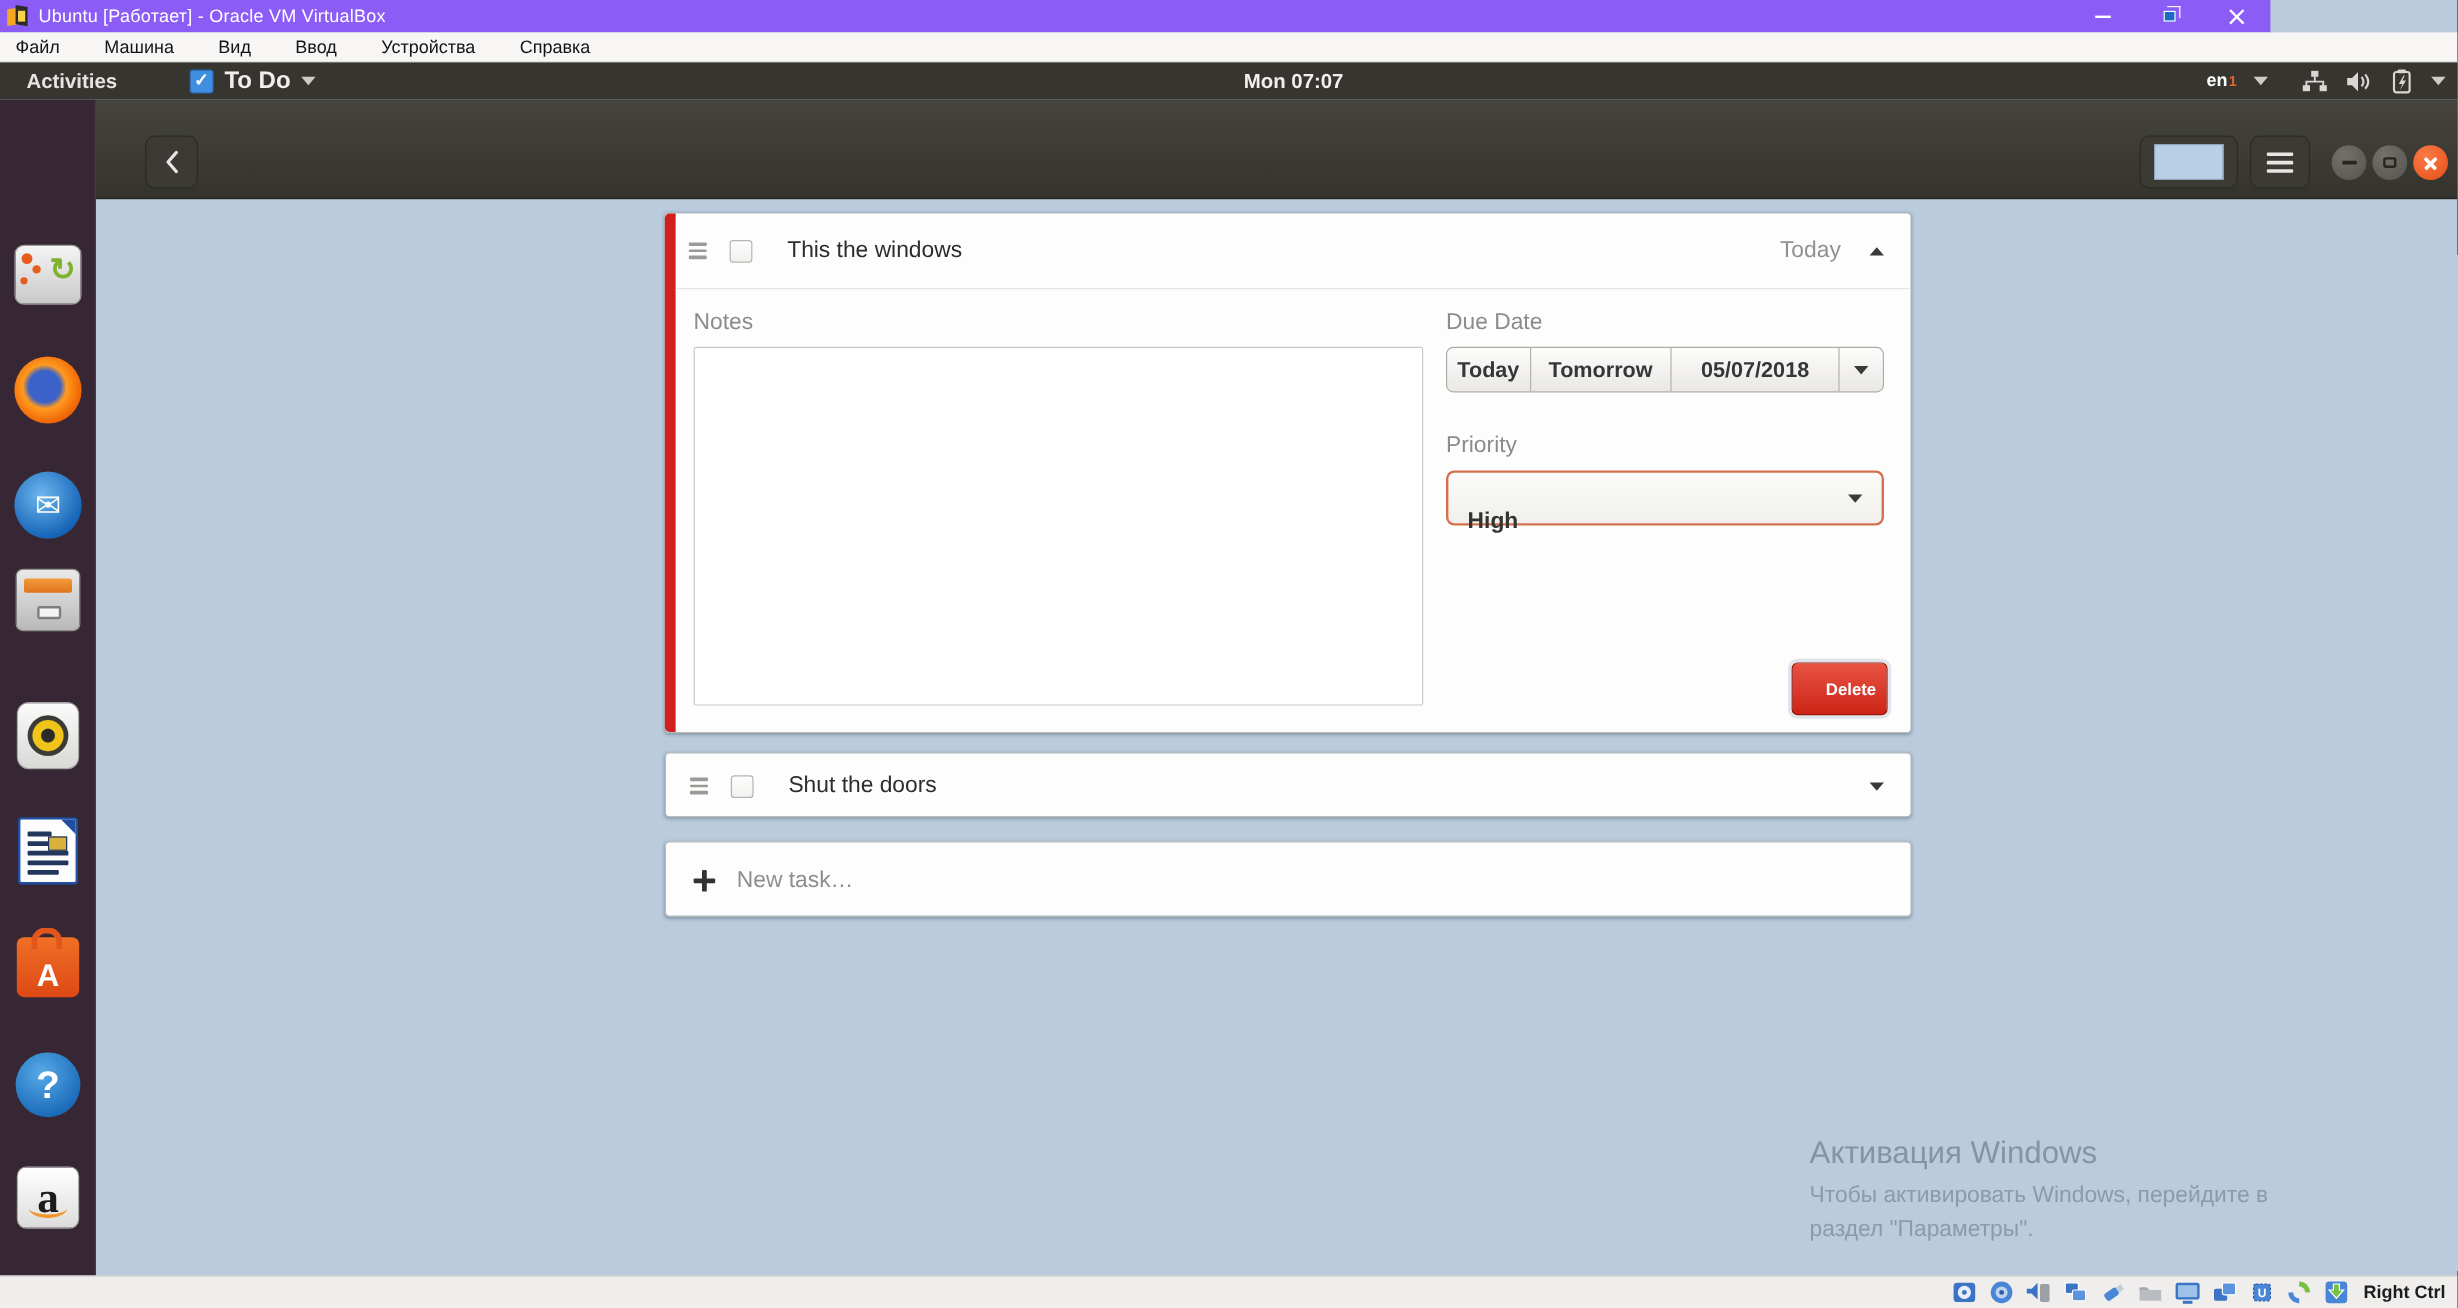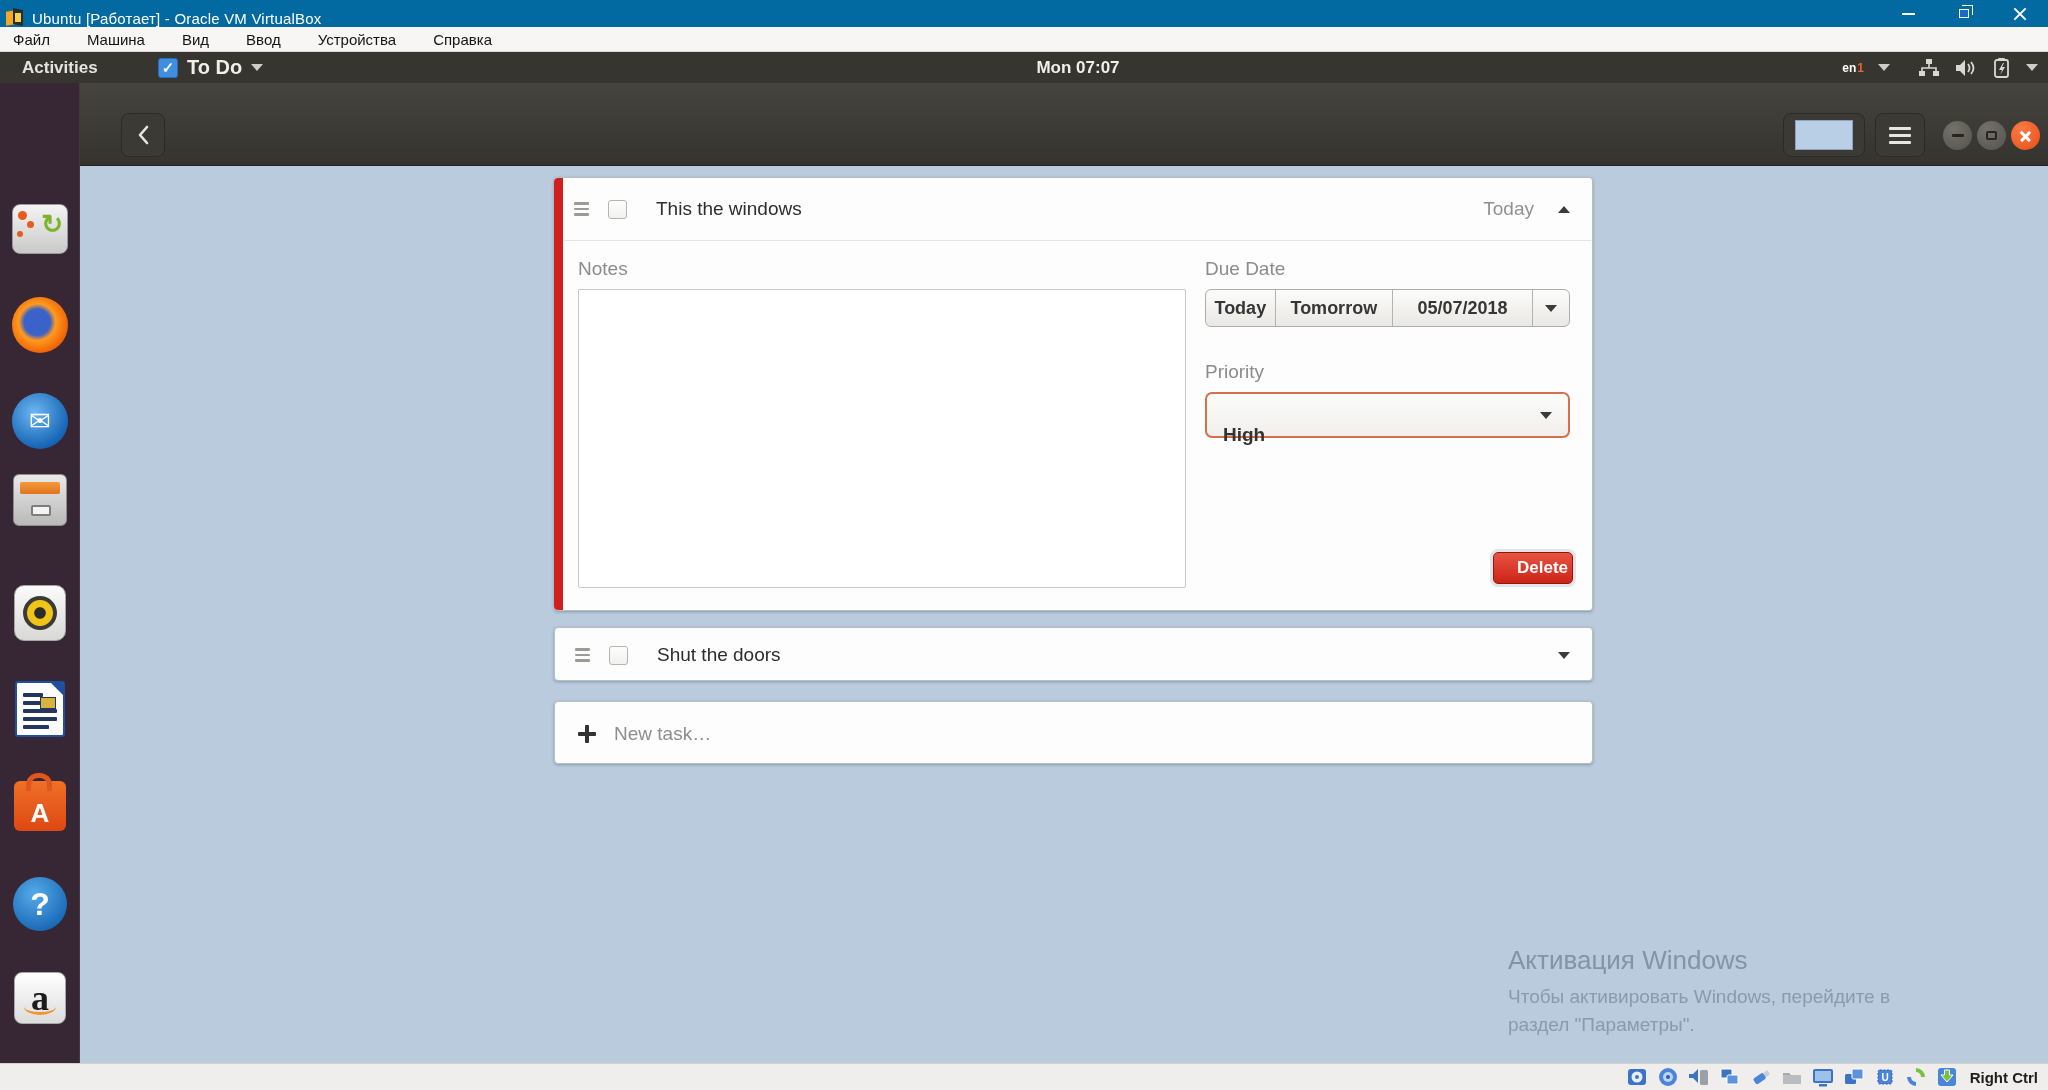--- a/index.html
+++ b/index.html
@@ -1,20 +1,20 @@
 <!DOCTYPE html>
 <html><head>
 <meta charset="utf-8">
 <style>
   html,body{margin:0;padding:0;background:#222;}
   *{box-sizing:border-box;font-family:"Liberation Sans",sans-serif;}
   .screen{position:relative;width:2048px;height:1090px;overflow:hidden;background:#b9cbdc;}
 
   
-  .vbox-titlebar{position:absolute;left:0;top:0;width:2048px;height:27px;background:#0369a1;display:flex;align-items:flex-end;color:#fff;}
+  .vbox-titlebar{position:absolute;left:0;top:0;width:1892px;height:27px;background:#8b5cf6;display:flex;align-items:center;color:#fff;}
   .vbox-app-icon{width:18px;height:18px;margin:0 8px 0 6px;position:relative;flex:0 0 auto;}
   .vbox-app-icon .c1{position:absolute;left:0;top:2px;width:9px;height:14px;background:#f5a623;transform:skewY(-8deg);}
   .vbox-app-icon .c2{position:absolute;left:7px;top:0;width:10px;height:16px;background:#2b2b2b;transform:skewY(10deg);}
   .vbox-app-icon .c3{position:absolute;left:9px;top:4px;width:6px;height:9px;background:#f8d14a;}
   .vbox-title{font-size:15px;letter-spacing:.2px;}
   .vbox-win-controls{margin-left:auto;display:flex;height:100%;}
   .vbox-win-btn{width:56px;height:100%;display:flex;align-items:center;justify-content:center;color:#fff;}
   .vbox-min-glyph{width:13px;height:2px;background:#fff;}
   .vbox-restore-glyph{width:10px;height:9px;border:1.5px solid #fff;position:relative;background:#1b6bc4;}
   .vbox-restore-glyph:before{content:"";position:absolute;left:2px;top:-5px;width:10px;height:9px;border:1.5px solid #fff;border-bottom:none;border-left:none;}
@@ -35,21 +35,21 @@
   .tb-activities{position:absolute;left:22px;top:0;height:31px;display:flex;align-items:center;font-size:17px;font-weight:bold;}
   .tb-appmenu{position:absolute;left:158px;top:0;height:31px;display:flex;align-items:center;gap:9px;}
   .tb-check{width:20px;height:20px;background:#3f8ee0;border:1px solid #2a6cb4;border-radius:3px;color:#fff;font-size:15px;font-weight:bold;display:flex;align-items:center;justify-content:center;line-height:1;}
   .tb-appname{font-size:20px;font-weight:bold;color:#f1efec;}
   .caret-down{width:0;height:0;border-left:6px solid transparent;border-right:6px solid transparent;border-top:7px solid #cfcdc8;}
   .caret-up{width:0;height:0;border-left:6px solid transparent;border-right:6px solid transparent;border-bottom:7px solid #3a3a38;}
   .caret-down-dark{width:0;height:0;border-left:6px solid transparent;border-right:6px solid transparent;border-top:7px solid #3a3a38;}
   .tb-clock{position:absolute;left:1023px;top:0;width:110px;height:31px;display:flex;align-items:center;justify-content:center;font-size:17px;font-weight:bold;color:#f1efec;}
   .tb-right{position:absolute;right:10px;top:0;height:31px;display:flex;align-items:center;gap:14px;}
   .tb-lang{display:flex;align-items:baseline;font-weight:bold;}
-  .tb-lang .lang{font-size:12px;color:#fff;}
+  .tb-lang .lang{font-size:15px;color:#fff;}
   .tb-lang .idx{font-size:12px;color:#e9632a;margin-left:1px;}
 
   
   .headerbar{position:absolute;left:80px;top:83px;width:1968px;height:83px;background:linear-gradient(#45443e,#34332e);border-bottom:1px solid #23221e;}
   .hb-back{position:absolute;left:41px;top:30px;width:44px;height:44px;border:1px solid #2b2a26;border-radius:8px;background:#3b3a35;display:flex;align-items:center;justify-content:center;}
   .hb-titles{position:absolute;left:0;right:0;top:28px;text-align:center;}
   .hb-title{font-size:19px;font-weight:bold;color:#f4f2ef;line-height:1.2;}
   .hb-subtitle{font-size:15px;color:#a5a29b;line-height:1.4;}
   .hb-color-btn{position:absolute;left:1703px;top:30px;width:82px;height:44px;border:1px solid #2b2a26;border-radius:8px;background:#3b3a35;display:flex;align-items:center;justify-content:center;}
   .hb-swatch{width:58px;height:30px;background:#b9cfe6;border:1px solid #8fa3ba;}
@@ -108,21 +108,21 @@
   .notes-area{position:absolute;border:1px solid #c7c7c4;background:#fff;border-radius:2px;}
 
   .seg-group{position:absolute;display:flex;height:38px;border:1px solid #aeaca7;border-radius:6px;overflow:hidden;background:linear-gradient(#fcfcfb,#e9e8e5);}
   .seg{display:flex;align-items:center;justify-content:center;font-size:18px;font-weight:bold;color:#363636;border-right:1px solid #b5b3ae;}
   .seg:last-child{border-right:none;}
 
   .select{position:absolute;height:46px;border:2px solid #d4704d;border-radius:7px;background:linear-gradient(#fcfcfb,#f0efec);display:flex;align-items:center;padding:0 16px;}
   .select .val{font-size:19px;font-weight:bold;color:#333331;margin-top:40px;}
   .select .caret-down-dark{margin-left:auto;}
 
-  .delete-btn{position:absolute;width:80px;height:32px;background:linear-gradient(#e85343,#cc2417);border:1px solid #991309;border-radius:5px;color:#fff;font-size:17px;font-weight:bold;display:flex;align-items:center;justify-content:center;box-shadow:0 0 0 3px rgba(200,210,220,.55);padding-left:19px;}
+  .delete-btn{position:absolute;width:80px;height:44px;background:linear-gradient(#e85343,#cc2417);border:1px solid #991309;border-radius:5px;color:#fff;font-size:14px;font-weight:bold;display:flex;align-items:center;justify-content:center;box-shadow:0 0 0 3px rgba(200,210,220,.55);padding-left:19px;}
 
   .plus-icon{position:relative;width:18px;height:18px;margin-left:23px;}
   .plus-icon:before{content:"";position:absolute;left:0;top:7.5px;width:18px;height:3.5px;background:#333;border-radius:1px;}
   .plus-icon:after{content:"";position:absolute;left:7.2px;top:0;width:3.5px;height:18px;background:#333;border-radius:1px;}
   .newtask-label{font-size:19px;color:#8d8f8c;margin-left:18px;}
 
   
   .watermark{position:absolute;left:1508px;top:946px;color:rgba(120,134,148,.8);}
   .wm1{font-size:26px;line-height:1.15;}
   .wm2{font-size:19px;margin-top:10px;color:rgba(120,134,148,.7);}

